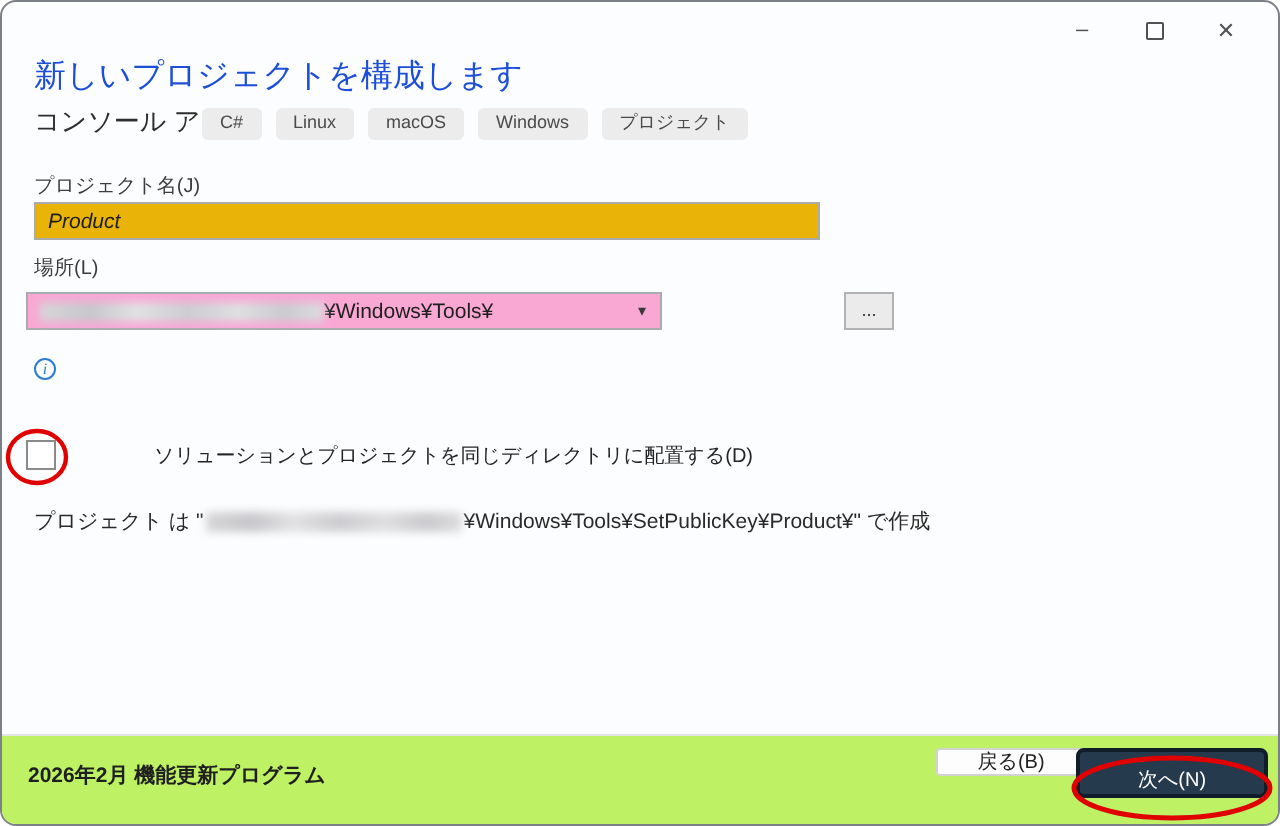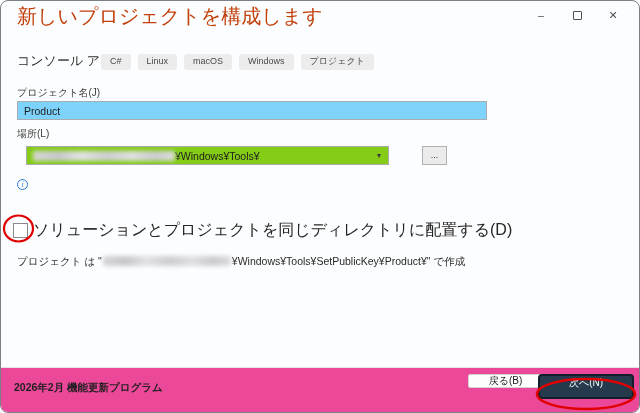--- a/index.html
+++ b/index.html
@@ -6,80 +6,80 @@
   html,body { background:#ffffff; }
   body { font-family:"Liberation Sans","DejaVu Sans",sans-serif; }
 
   .dialog {
     position:relative; width:640px; height:413px;
     background:#fcfdfe; border:1px solid #7b8087; border-radius:8px;
     overflow:hidden;
   }
 
   
-  .title { position:absolute; left:16px; top:2px; font-size:20px; color:#c2410c; }
+  .title { position:absolute; left:16px; top:27px; font-size:16px; color:#1d4ed8; }
   .win-controls { position:absolute; right:8px; top:2px; display:flex; }
   .win-btn { width:36px; height:24px; display:flex; align-items:center; justify-content:center; color:#515151; font-size:11px; cursor:default; }
   .max-glyph { width:9px; height:9px; border:1px solid #515151; border-radius:1px; display:inline-block; }
 
   
   .template-name { position:absolute; left:16px; top:51px; font-size:13px; color:#2d2d2d; }
   .tags { position:absolute; left:100px; top:53px; display:flex; gap:7px; }
   .tag { background:#ececec; color:#4a4a4a; font-size:9px; padding:3px 9px; border-radius:3px; line-height:1.1; white-space:nowrap; }
 
   
   .field-label { position:absolute; left:16px; font-size:10px; color:#3c3c3c; }
   .text-input {
-    position:absolute; left:16px; width:470px; height:19px;
-    border:1px solid #a9abad; background:#7dd3fc; font-size:10.5px; color:#1e1e1e;
-    padding:0 6px; font-family:inherit; border-radius:0; outline:none;
+    position:absolute; left:16px; width:393px; height:19px;
+    border:1px solid #a9abad; background:#eab308; font-size:10.5px; color:#1e1e1e;
+    padding:0 6px; font-family:inherit; border-radius:0; outline:none;font-style:italic;
   }
   .combo {
-    position:absolute; left:25px; top:145px; width:363px; height:19px;
-    border:1px solid #a9abad; background:#84cc16; display:flex; align-items:center;
+    position:absolute; left:12px; top:145px; width:318px; height:19px;
+    border:1px solid #a9abad; background:#f9a8d4; display:flex; align-items:center;
     font-size:10.5px; color:#1e1e1e; padding:0 6px;
   }
   .combo-caret { position:absolute; right:7px; top:4px; font-size:8px; color:#3a3a3a; }
   .redact { display:inline-block; background:linear-gradient(90deg,#d6d6d8 0%,#c7c7cb 18%,#e2e2e4 34%,#cdcdd1 52%,#dfdfe1 70%,#cbcbcf 86%,#dcdcde 100%); filter:blur(2px); border-radius:2px; }
   .browse-btn {
     position:absolute; left:421px; top:145px; width:25px; height:19px;
     background:#ebebeb; border:1px solid #b2b2b2; color:#2f2f2f; font-size:9px;
     display:flex; align-items:center; justify-content:center; line-height:1;
   }
   .label-row { position:absolute; left:16px; top:178px; display:flex; align-items:center; gap:5px; }
   .info-icon {
     width:11px; height:11px; border:1px solid #2b7cd3; border-radius:50%;
     color:#2b7cd3; font-size:8px; font-style:italic; font-family:"Liberation Serif",serif;
     display:flex; align-items:center; justify-content:center; line-height:1;
   }
 
   .checkbox-row { position:absolute; left:12px; top:219px; display:flex; align-items:center; gap:5px; }
   .checkbox { width:15px; height:15px; background:#ffffff; border:1px solid #8a8a8a; display:inline-block; }
-  .checkbox-label { font-size:16px; color:#242424; }
+  .checkbox-label { font-size:10px; color:#242424;padding-left:44px; }
 
   .path-note { position:absolute; left:16px; top:253px; font-size:10.5px; color:#2a2a2a; line-height:14px; }
   .path-line1 { display:flex; align-items:center; white-space:pre; }
 
   
   .footer {
     position:absolute; left:0; right:0; bottom:0; height:45px;
-    background:#ec4899; border-top:1px solid #e2e4e7;
+    background:#bef264; border-top:1px solid #e2e4e7;
   }
   .footer-text { position:absolute; left:13px; top:13px; font-size:10.5px; font-weight:600; color:#1f1f1f; }
   .back-btn {
     position:absolute; left:453px; top:6px; width:75px; height:14px;
     background:#fdfdfd; border:1px solid #d2d2d2; border-radius:2px;
     font-size:10px; color:#222; display:flex; align-items:center; justify-content:center;
     font-family:inherit;
     margin-left:14px;
   }
   .next-btn {
     position:absolute; left:537px; top:6px; width:96px; height:25px;
     background:#253a4c; border:2px solid #111e2a; border-radius:4px;
-    font-size:10px; color:#ffffff; display:flex; align-items:flex-start; justify-content:center;
+    font-size:10px; color:#ffffff; display:flex; align-items:flex-end; justify-content:center;
     font-family:inherit;
   }
 
   .annotations { position:absolute; left:0; top:0; width:640px; height:413px; pointer-events:none; }
 </style>
 </head>
 <body>
 
 <div class="dialog">
 

